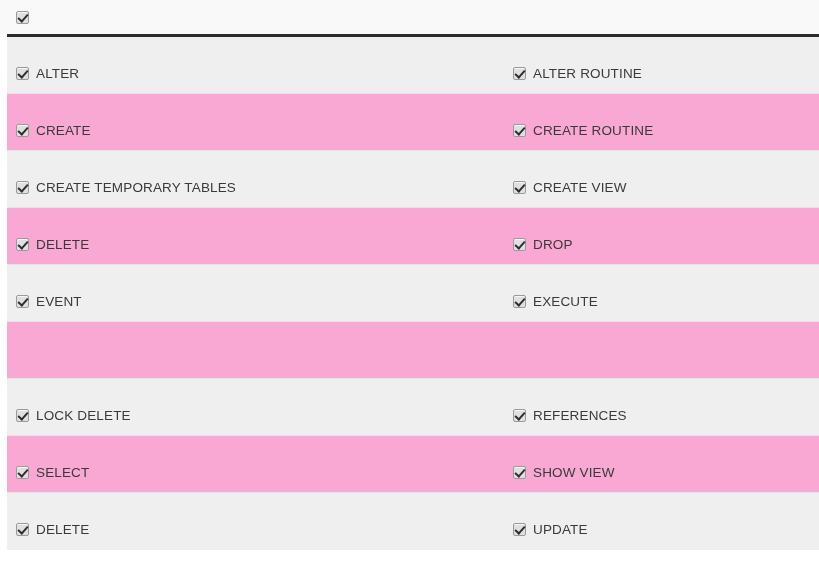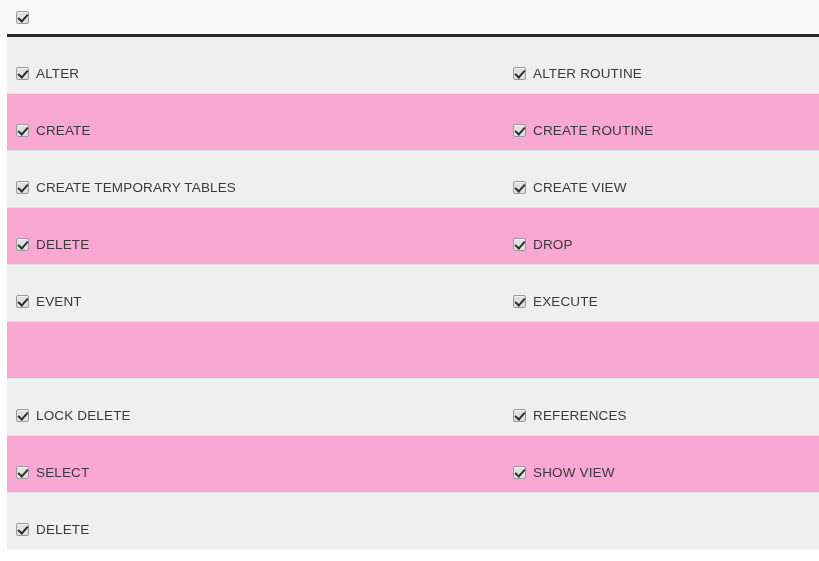--- a/index.html
+++ b/index.html
@@ -220,17 +220,21 @@
           <div class="priv-cell col-2">
             <span class="cb"></span>
             <span class="priv-label">SHOW VIEW</span>
           </div>
         </div>
         <div class="priv-row shade-a">
           <div class="priv-cell col-1">
             <span class="cb"></span>
             <span class="priv-label">DELETE</span>
           </div>
+          <div class="priv-cell col-2">
+            <span class="cb"></span>
+            <span class="priv-label">UPDATE</span>
+          </div>
         </div>
       </div>
 
   </div>
 </div>
 
 </body></html>

